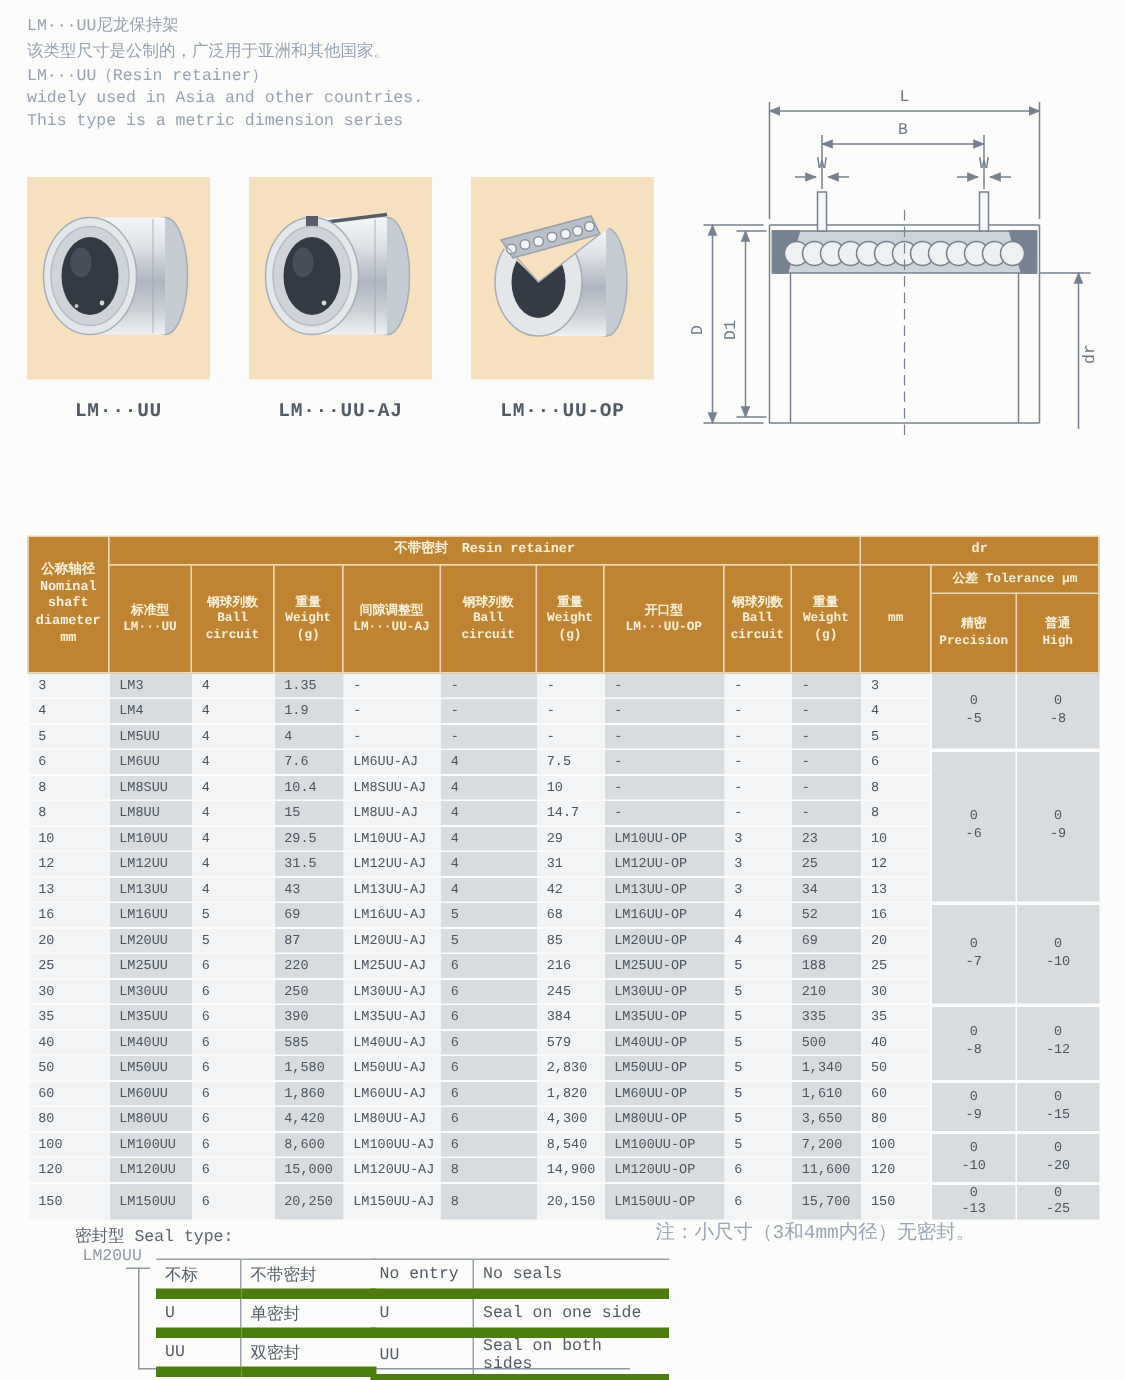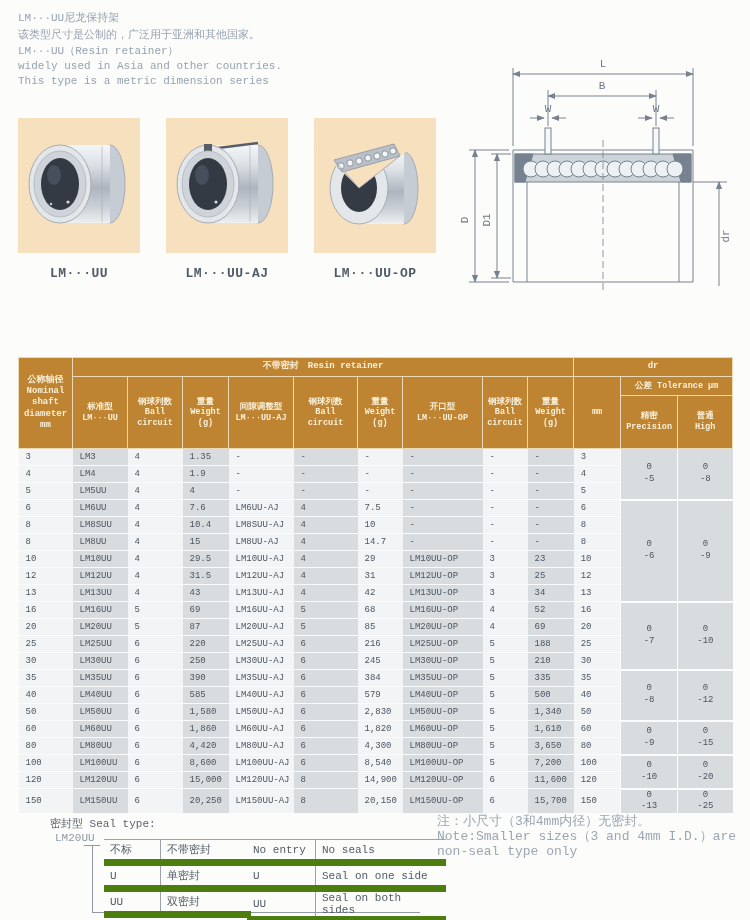--- a/index.html
+++ b/index.html
@@ -622,16 +622,15 @@
           <td class="desc">Seal on one side</td>
         </tr>
         <tr>
           <td class="code">UU</td>
           <td class="desc">Seal on both sides</td>
         </tr>
       </tbody>
     </table>
   <div class="note">
     <div>注：小尺寸（3和4mm内径）无密封。</div>
-    <div>Note:Smaller sizes（3 and 4mm I.D.）are non-seal type only</div>
   </div>
 
 </div>
 
 </body></html>

